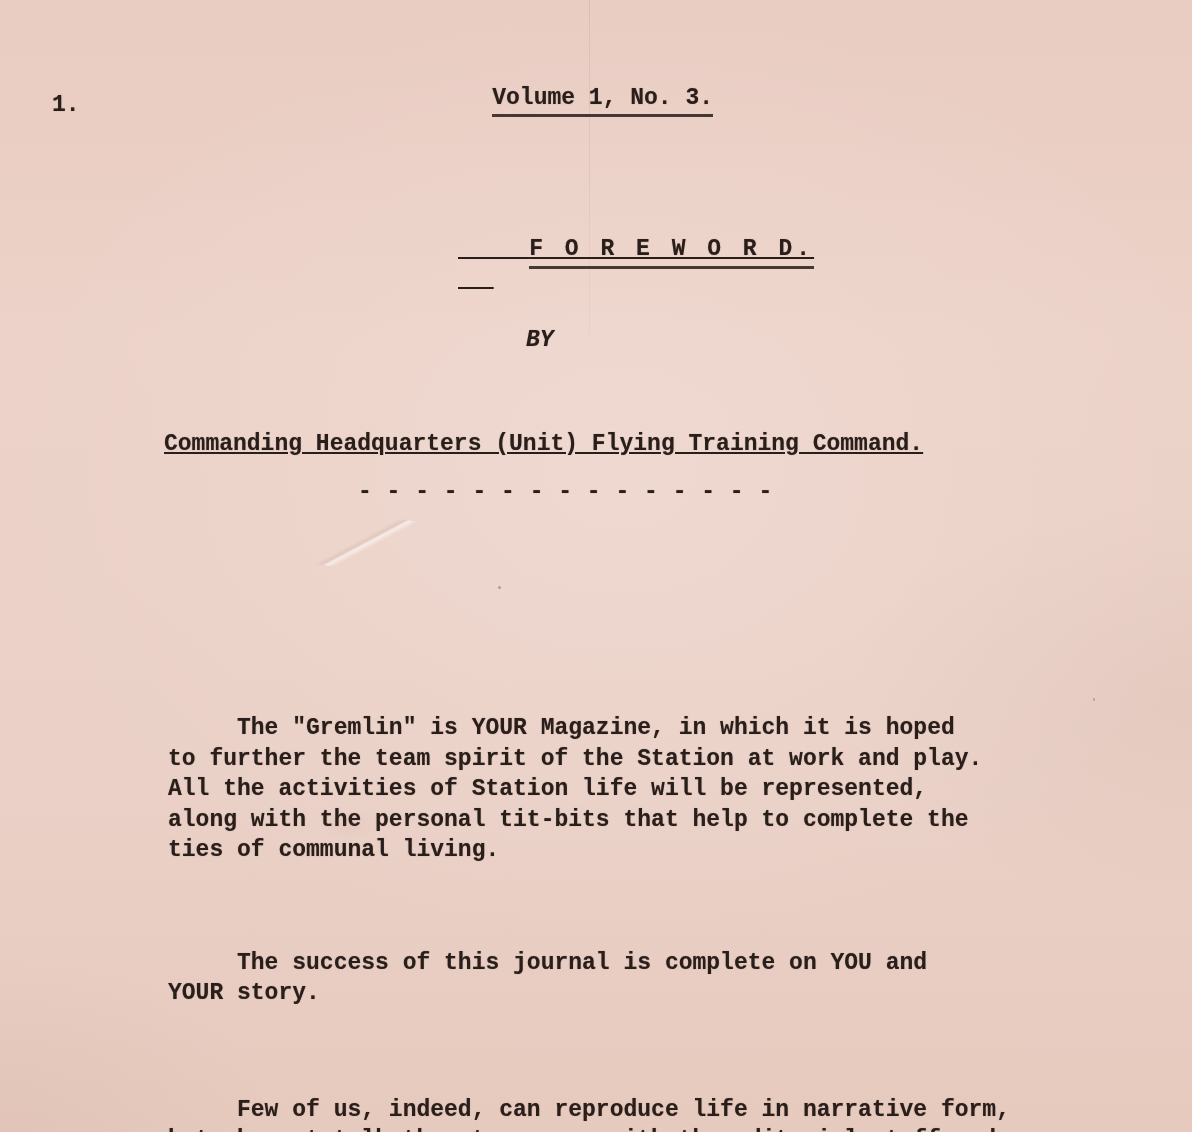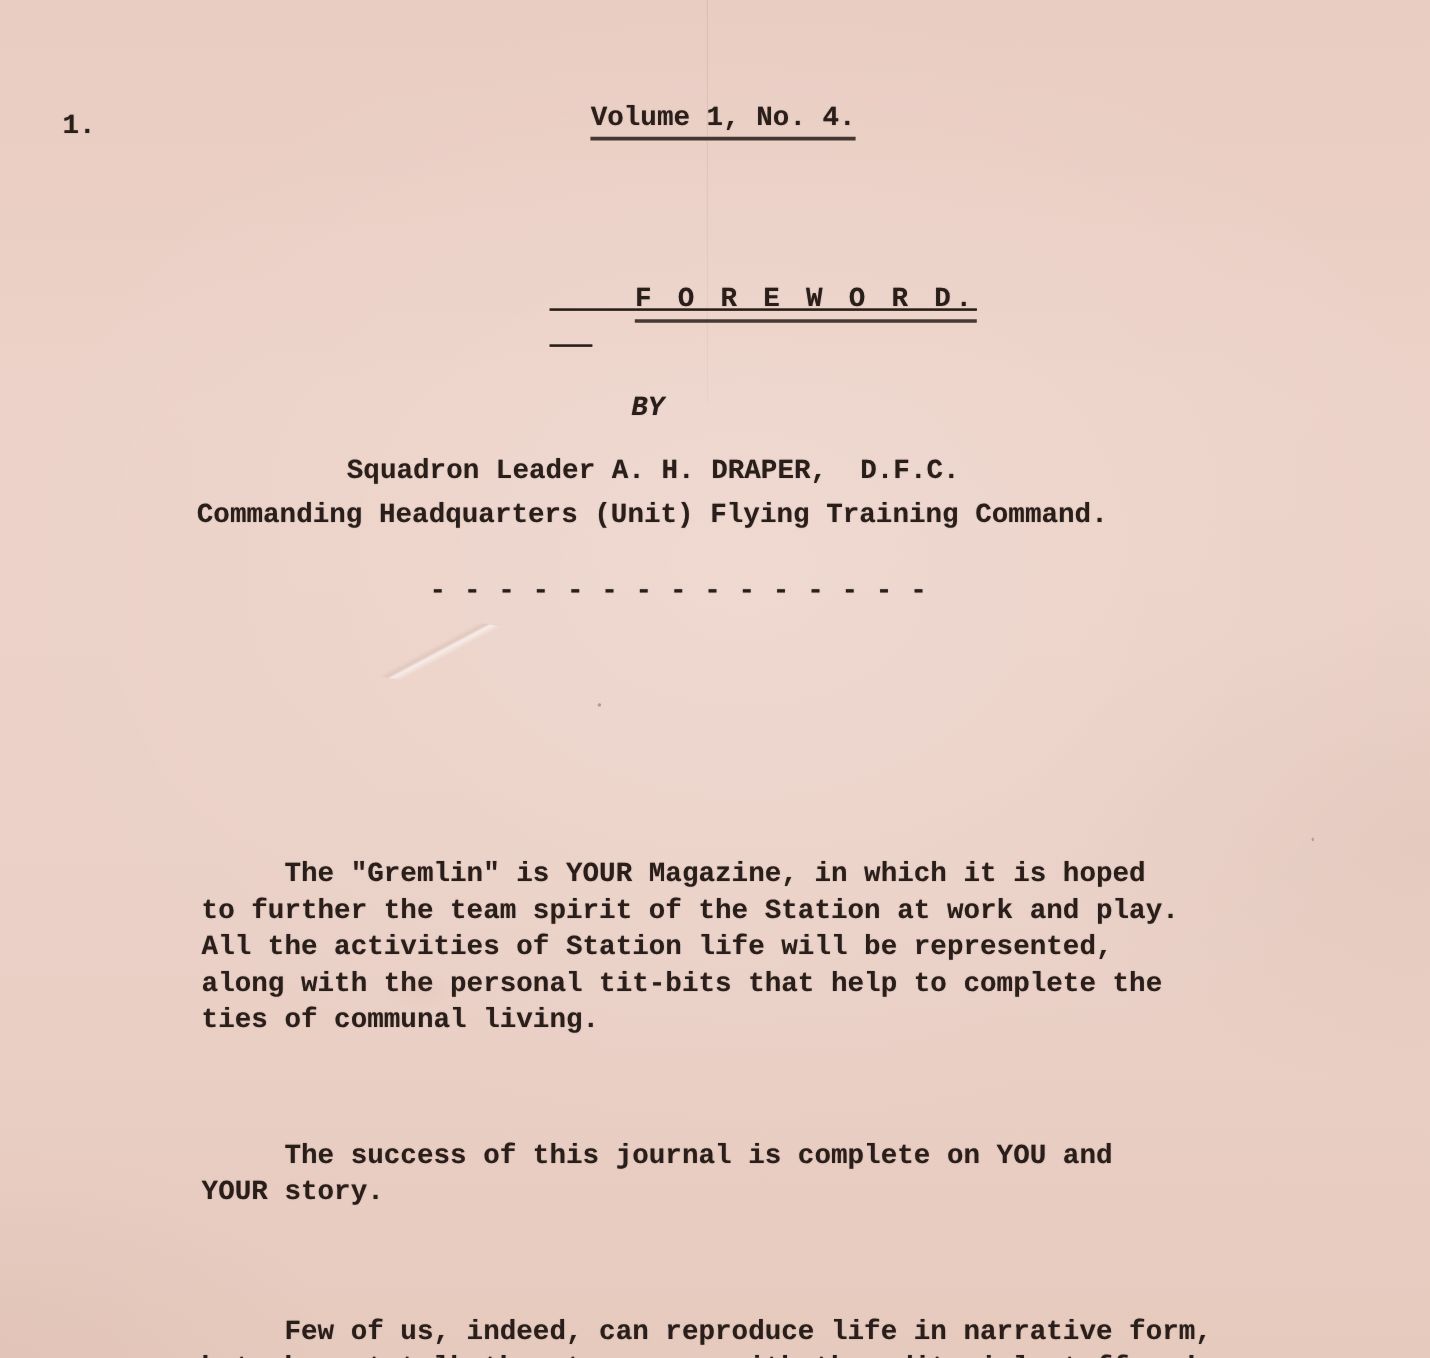--- a/index.html
+++ b/index.html
@@ -57,21 +57,22 @@
     left: 526px;
     top: 325px;
     font-style: italic;
   }
   .author-line {
     left: 289px;
     top: 377px;
   }
   .command-line {
     left: 164px;
-    top: 414px;
+    top: 429px;
+    text-decoration: underline;
   }
   .dash-line {
     left: 358px;
     top: 477px;
     letter-spacing: 0.5px;
   }
   .body-text {
     left: 168px;
     top: 652px;
     width: 852px;
@@ -137,30 +138,29 @@
   }
 </style>
 </head>
 <body>
 
 <div class="page">
 
   <div class="typed page-number">1.</div>
 
   <div class="typed volume-line">
-    <span class="underlined">Volume 1, No. 4.</span>
+    <span class="underlined">Volume 1, No. 3.</span>
   </div>
 
   <div class="typed foreword-line">
     <span class="underlined">F O R E W O R D.</span>
   </div>
 
   <div class="typed by-line">BY</div>
 
-  <div class="typed author-line">Squadron Leader A. H. DRAPER,  D.F.C.</div>
 
   <div class="typed command-line">Commanding Headquarters (Unit) Flying Training Command.</div>
 
   <div class="typed dash-line">- - - - - - - - - - - - - - -</div>
 
   <div class="typed body-text">
     <p>     The "Gremlin" is YOUR Magazine, in which it is hoped
 to further the team spirit of the Station at work and play.
 All the activities of Station life will be represented,
 along with the personal tit-bits that help to complete the

